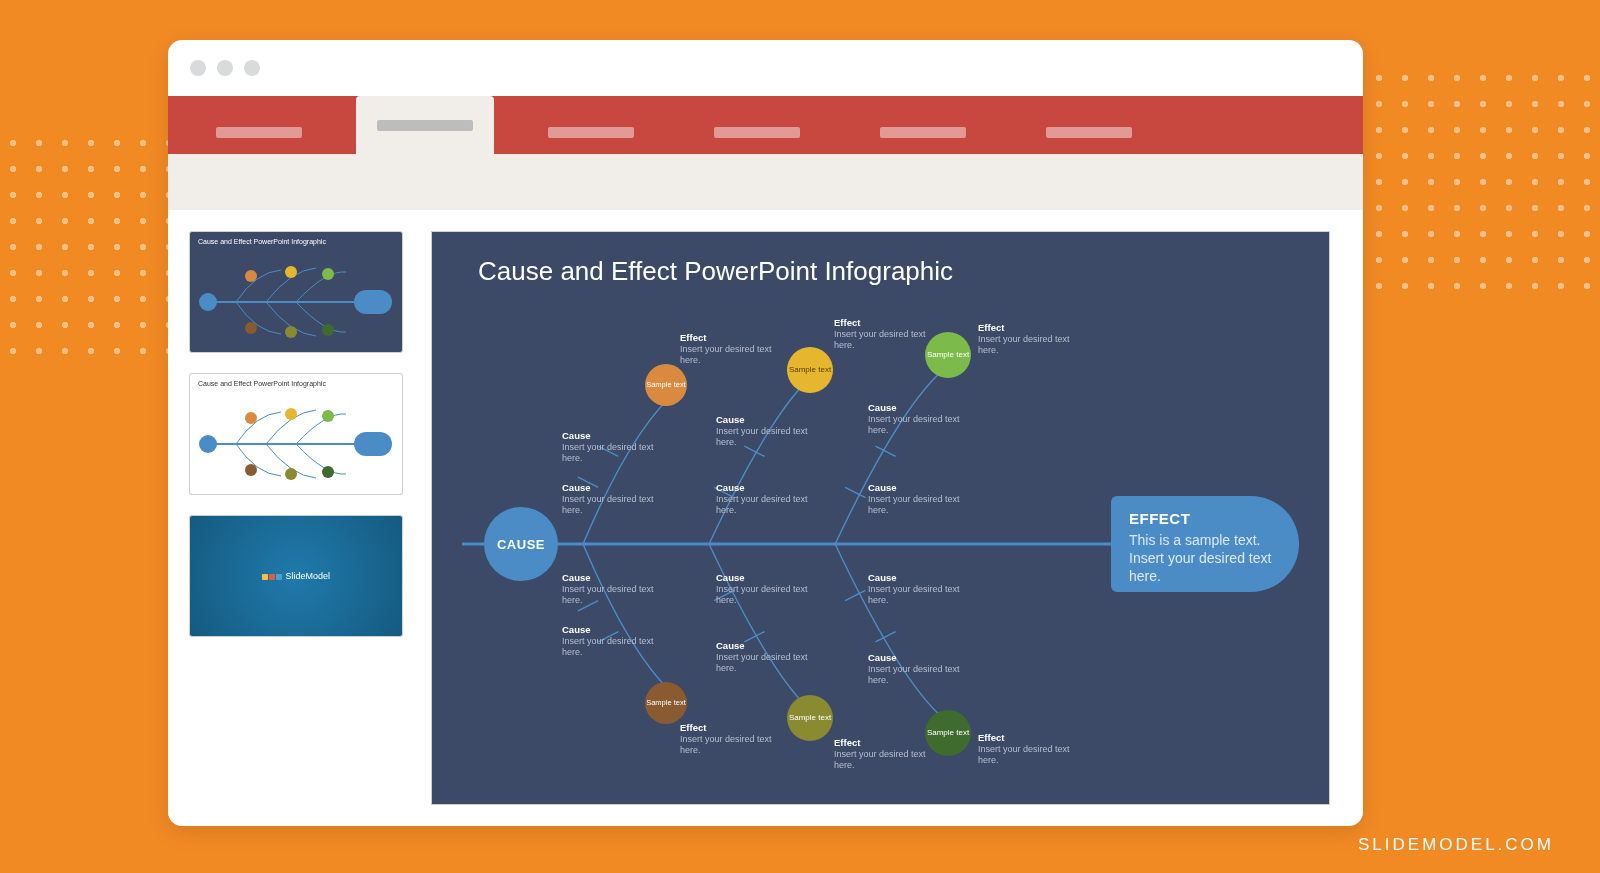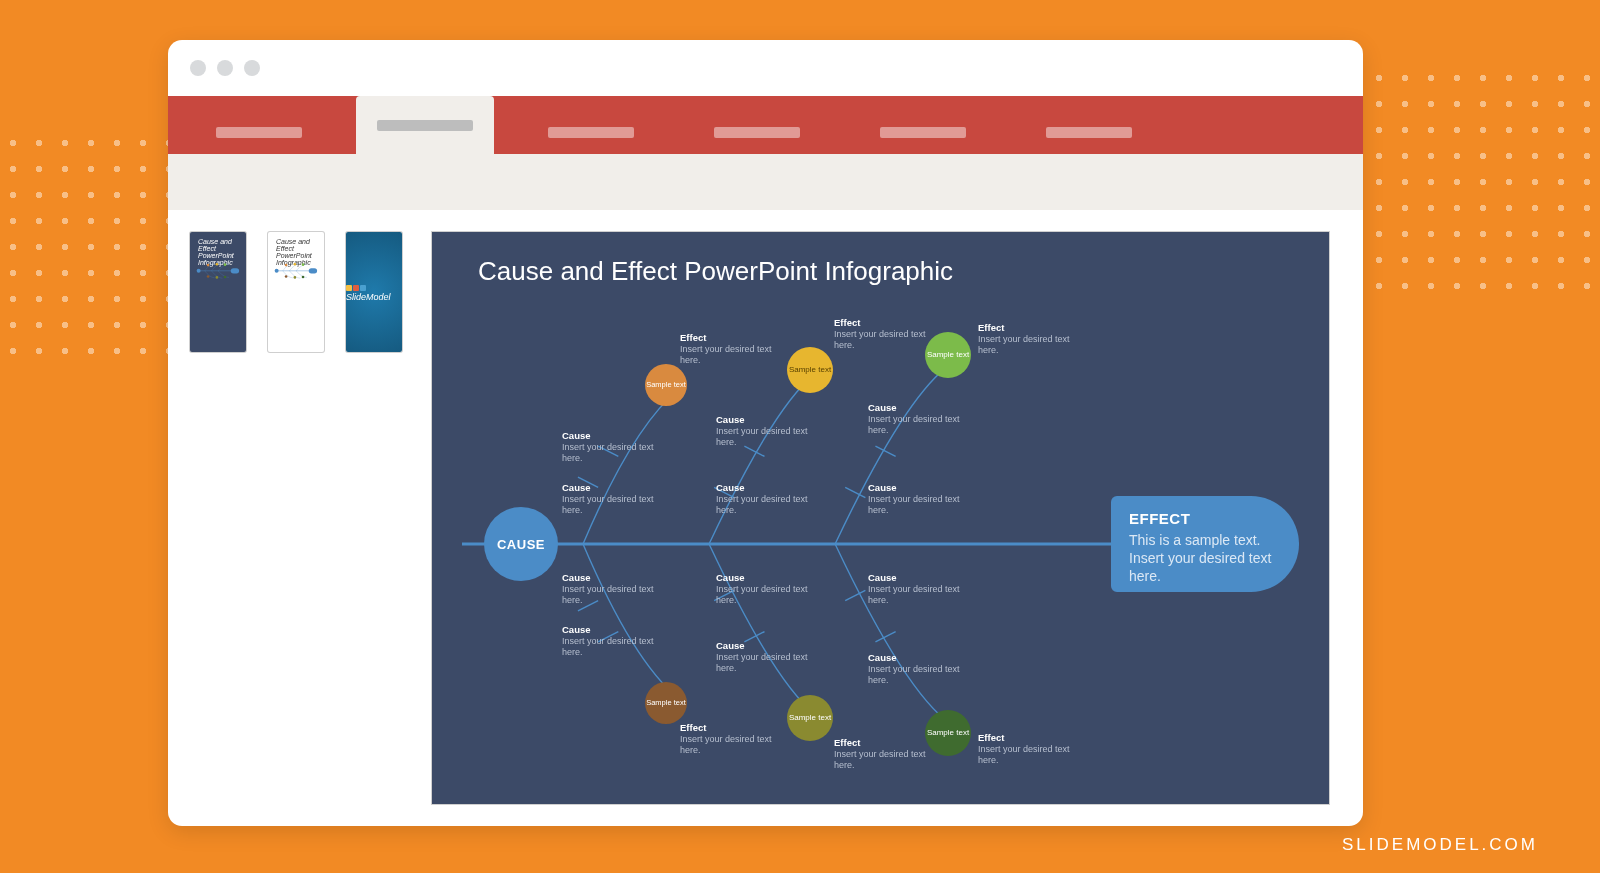--- a/index.html
+++ b/index.html
@@ -20,21 +20,21 @@
   .win-dot { width: 16px; height: 16px; border-radius: 50%; background: #d8dadc; }
 
   .ribbon { background: #c8483f; height: 58px; display: flex; align-items: flex-end; padding: 0 22px; }
   .tab { height: 44px; flex: 0 0 138px; margin-right: 28px; border-radius: 4px 4px 0 0; display: flex; align-items: center; justify-content: center; }
   .tab.active { background: #f1eeea; height: 58px; }
   .tab .ph { width: 86px; height: 11px; background: rgba(255,255,255,.45); border-radius: 2px; }
   .tab.active .ph { background: #bdbdbd; width: 96px; }
   .ribbon-area { background: #f1eeea; height: 56px; margin: 0 0 0 0; }
 
   .content { flex: 1; display: flex; padding: 22px 34px 22px 22px; gap: 30px; }
-  .thumbs { width: 212px; display: flex; flex-direction: row; gap: 22px; font-style: italic; }
+  .thumbs { width: 212px; display: flex; flex-direction: column; gap: 22px; }
   .thumb { width: 212px; height: 120px; border-radius: 2px; box-shadow: 0 0 0 1px #cfcfcf; position: relative; overflow: hidden; font-size: 6px; color: #333; }
   .thumb.dark { background: #3c4a67; color: #fff; }
   .thumb.light{ background: #fff; }
   .thumb.brand{ background: radial-gradient(circle at 50% 50%, #1f7aab 0%, #155a80 100%); display:flex; align-items:center; justify-content:center; }
   .thumb .ttl{ position:absolute; top:6px; left:8px; font-size:7px; }
   .thumb .mini-fish{ position:absolute; left:6px; right:6px; top:30px; bottom:8px; }
   .thumb .brand-logo{ font-size:9px; color:#fff; }
   .thumb .brand-logo .sq{ display:inline-block; width:6px;height:6px;margin-right:1px;border-radius:1px;vertical-align:middle;}
 
   .slide { flex: 1; background: #3c4a67; color: #fff; position: relative; box-shadow: 0 0 0 1px #cfcfcf; }
@@ -49,21 +49,21 @@
 
   .fish svg.arcs { position:absolute; inset:0; width:100%; height:100%; }
   .fish svg.arcs path { stroke:#4b8cc7; stroke-width:1.4; fill:none; }
 
   .node { position: absolute; width: 46px; height: 46px; border-radius: 50%; display:flex; align-items:center; justify-content:center; text-align:right; font-size:8px; line-height:1.1; color:#fff; }
   .node.sm{ width:42px;height:42px;font-size:7.5px;}
   .lbl { position:absolute; font-size:9px; line-height:1.2; width:110px; }
   .lbl b{ display:block; font-size:9.5px; margin-bottom:1px; }
   .lbl span{ color:#b6bfcf; }
 
-  .footer-brand { position:absolute; right:62px; bottom:18px; color:#fff; font-size:17px; letter-spacing:3px; }
+  .footer-brand { position:absolute; right:46px; bottom:18px; color:#fff; font-size:17px; letter-spacing:3px; }
 </style>
 </head>
 <body>
 
 <div class="dot-grid dots-left"></div>
 <div class="dot-grid dots-right"></div>
 
 <div class="browser">
   <div class="titlebar">
     <span class="win-dot"></span>

